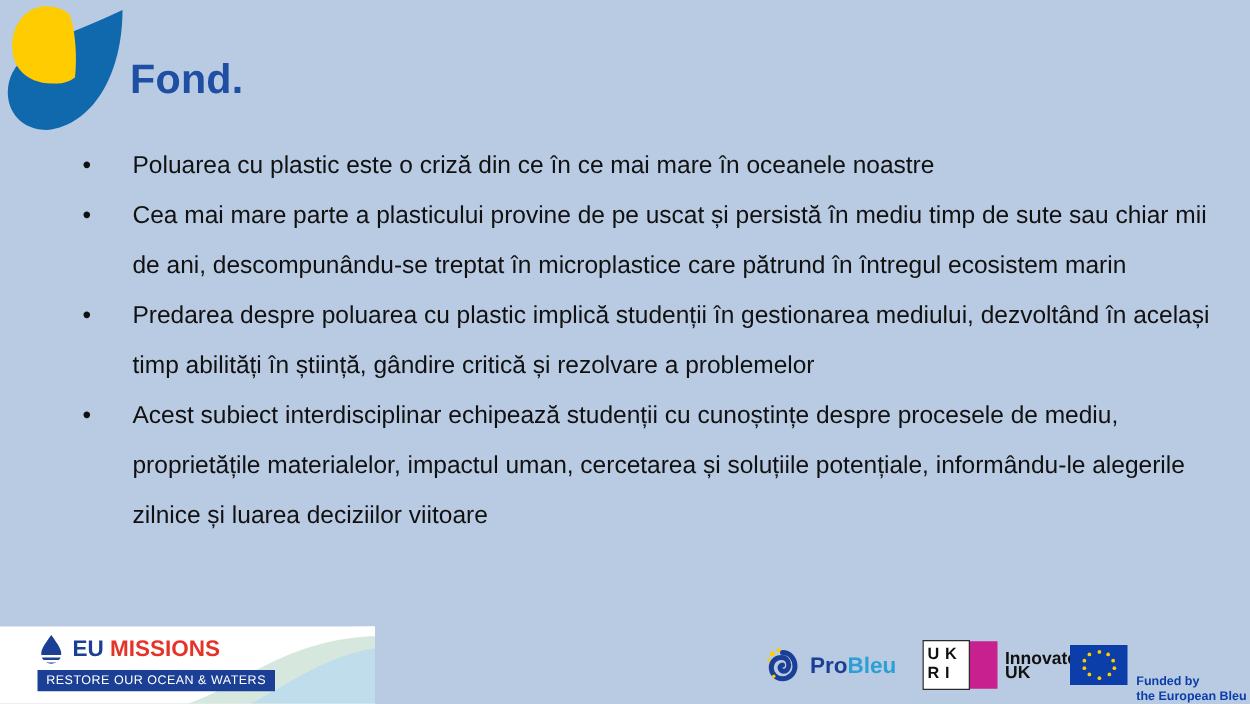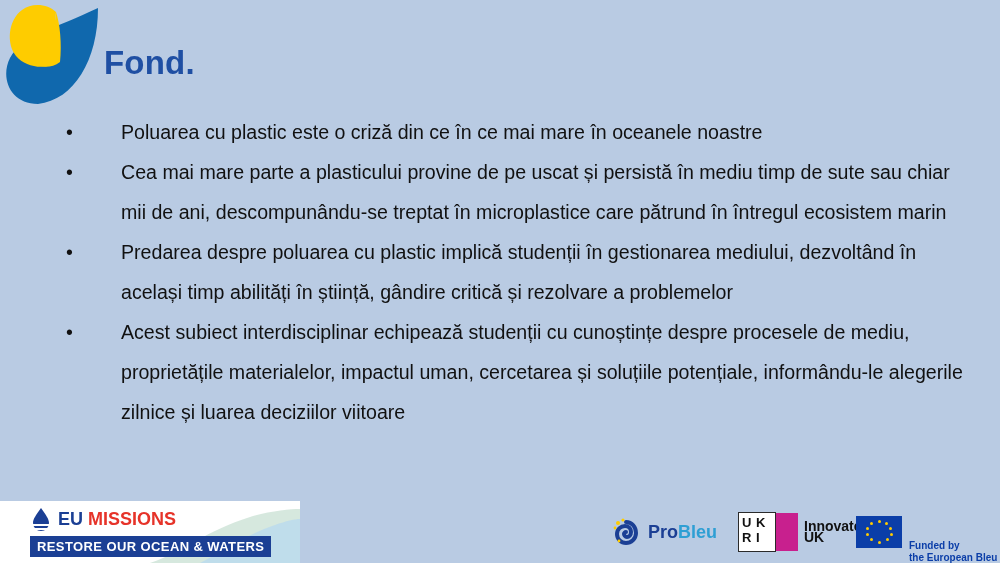--- a/index.html
+++ b/index.html
@@ -33,42 +33,42 @@
     padding-left:48px;
     color:#111111;
     font-size:19.6px;
     line-height:40px;
     margin:0 0 0 0;
   }
   .bullet-dot{
     position:absolute;left:8px;top:0;
     font-size:19.6px;line-height:40px;color:#111;
   }
-  .bullet-text{display:block;margin-left:15px;}
+  .bullet-text{display:block;}
 
   
   .footer{position:absolute;left:0;bottom:0;width:1000px;height:62px;}
 
   .eu-missions{
     position:absolute;left:0;bottom:0;width:300px;height:62px;
   }
   .eu-missions .wave-bg{
     position:absolute;left:0;bottom:0;width:300px;height:62px;
   }
   .eu-missions .drop-icon{position:absolute;left:30px;top:6px;width:22px;height:26px;}
   .em-row1{
     position:absolute;left:58px;top:8px;
     font-size:18px;font-weight:bold;line-height:20px;white-space:nowrap;text-align:center;
   }
   .em-eu{color:#1b3f94;}
   .em-missions{color:#e63329;}
   .em-tag{
     position:absolute;left:30px;top:35px;
     background:#1b3f94;color:#ffffff;
-    font-size:13px;font-weight:bold;letter-spacing:0.4px;
+    font-size:10px;font-weight:normal;letter-spacing:0.4px;
     padding:3px 7px;white-space:nowrap;
   }
 
   .probleu{position:absolute;left:612px;top:14px;height:34px;display:flex;align-items:center;gap:6px;}
   .probleu .pb-mark{width:30px;height:30px;position:relative;}
   .pb-word{font-size:18px;font-weight:bold;line-height:1;}
   .pb-pro{color:#1b3f94;}
   .pb-bleu{color:#2e9fd4;}
 
   .ukri{position:absolute;left:738px;top:12px;height:38px;display:flex;align-items:center;}

